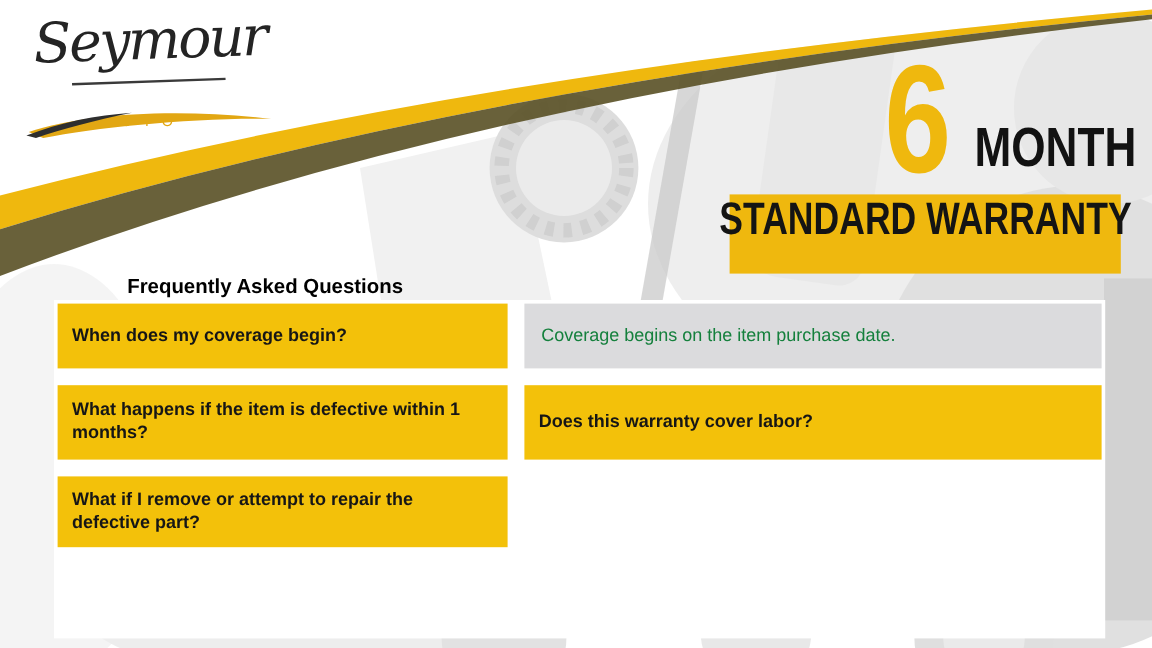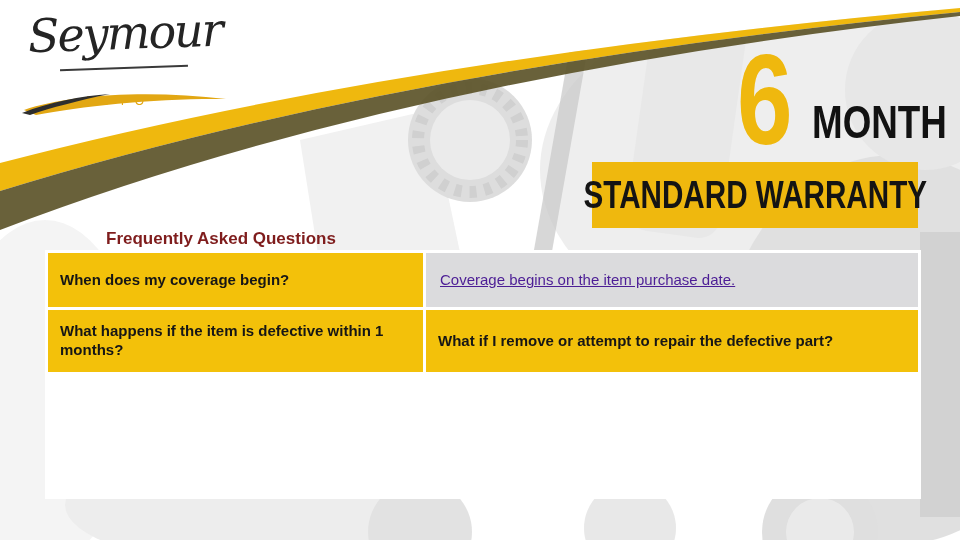--- a/index.html
+++ b/index.html
@@ -30,51 +30,51 @@
     position:absolute;left:737px;top:36px;
     font-size:128px;line-height:1;font-weight:800;color:var(--accent-yellow);
     transform:scaleX(.78);transform-origin:left top;
   }
   .month{
     position:absolute;left:812px;top:99px;
     font-size:46px;line-height:1;font-weight:800;color:var(--headline-black);
     transform:scaleX(.80);transform-origin:left top;letter-spacing:0px;
   }
   .banner{
-    position:absolute;left:592px;top:162px;width:326px;height:66px;
+    position:absolute;left:608px;top:162px;width:326px;height:66px;
     background:var(--accent-yellow);
-    display:flex;align-items:center;justify-content:center;
+    display:flex;justify-content:center;
   }
   .banner span{
     font-size:38px;font-weight:800;color:#141414;white-space:nowrap;
     transform:scaleX(.78);letter-spacing:0px;
   }
 
   
   .faq-heading{
     position:absolute;left:106px;top:229px;
-    font-size:17px;font-weight:bold;color:#7f1d1d;
+    font-size:17px;font-weight:bold;color:#000000;
   }
   .faq-table{
     position:absolute;left:45px;top:250px;width:876px;
     background:#ffffff;padding:3px;box-sizing:border-box;
     display:grid;grid-template-columns:375px 1fr;
-    grid-template-rows:54px 62px 59px 59px;gap:3px;
+    grid-template-rows:54px 62px 59px 59px;gap:14px;
   }
   .q-cell{
     background:var(--question-cell-yellow);
     display:flex;align-items:center;
     padding:4px 12px;box-sizing:border-box;
     font-size:15px;font-weight:bold;color:#161616;line-height:1.25;
   }
   .a-cell{
     background:var(--answer-cell-gray);
     display:flex;align-items:center;
     padding:20px 14px;box-sizing:border-box;
-    font-size:15px;color:#4c1d95;line-height:1.3;text-decoration:underline;
+    font-size:15px;color:#15803d;line-height:1.3;
   }
   .a-cell span{display:block;width:100%;text-align:justify;}
 </style>
 </head>
 <body>
 
 <div class="page">
 
   <svg class="bg" viewBox="0 0 960 540" aria-hidden="true">
     <g opacity="0.95">
@@ -128,19 +128,22 @@
         <span>When does my coverage begin?</span>
       </div>
     <div class="a-cell">
         <span>Coverage begins on the item purchase date.</span>
       </div>
 
     <div class="q-cell">
         <span>What happens if the item is defective within 1 months?</span>
       </div>
 
+    <div class="q-cell">
+        <span>Does this warranty cover labor?</span>
+      </div>
 
     <div class="q-cell">
         <span>What if I remove or attempt to repair the defective part?</span>
       </div>
   </div>
 
 </div>
 
 </body></html>

